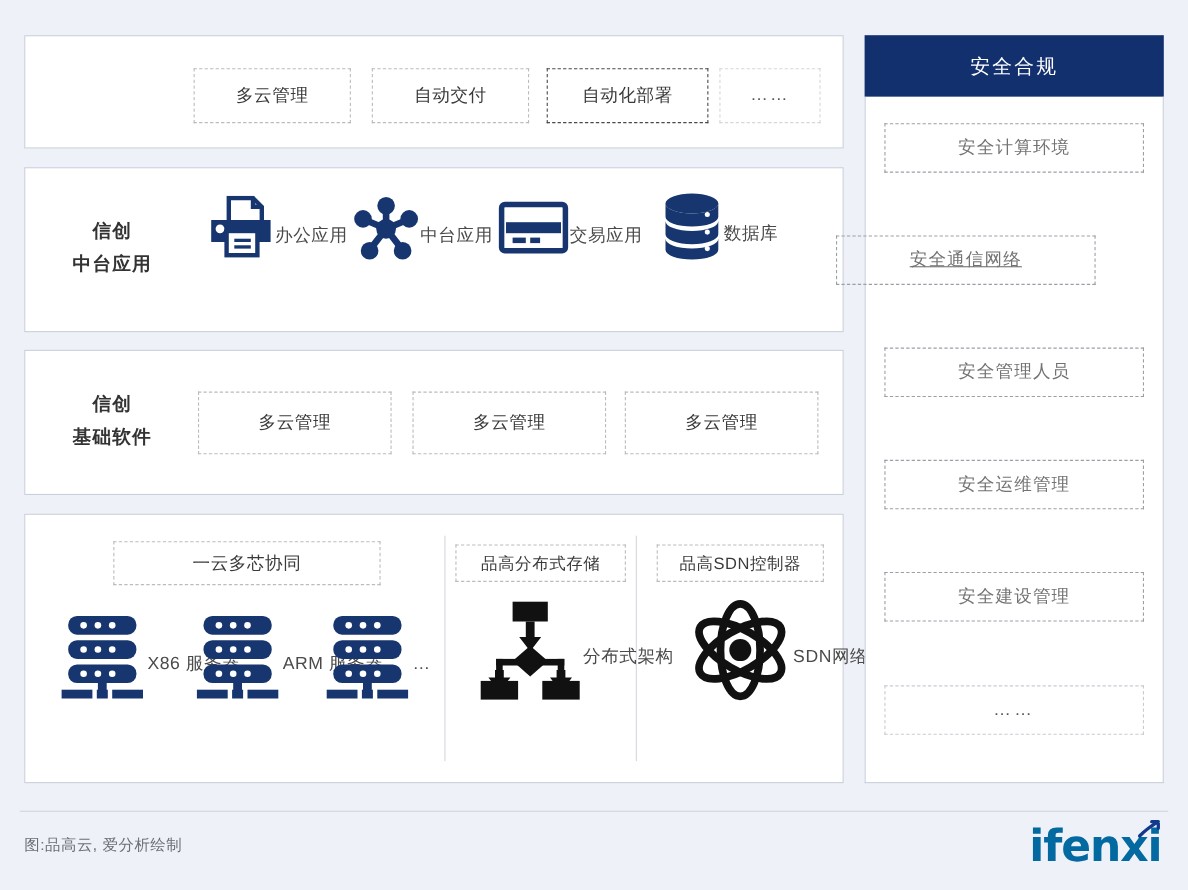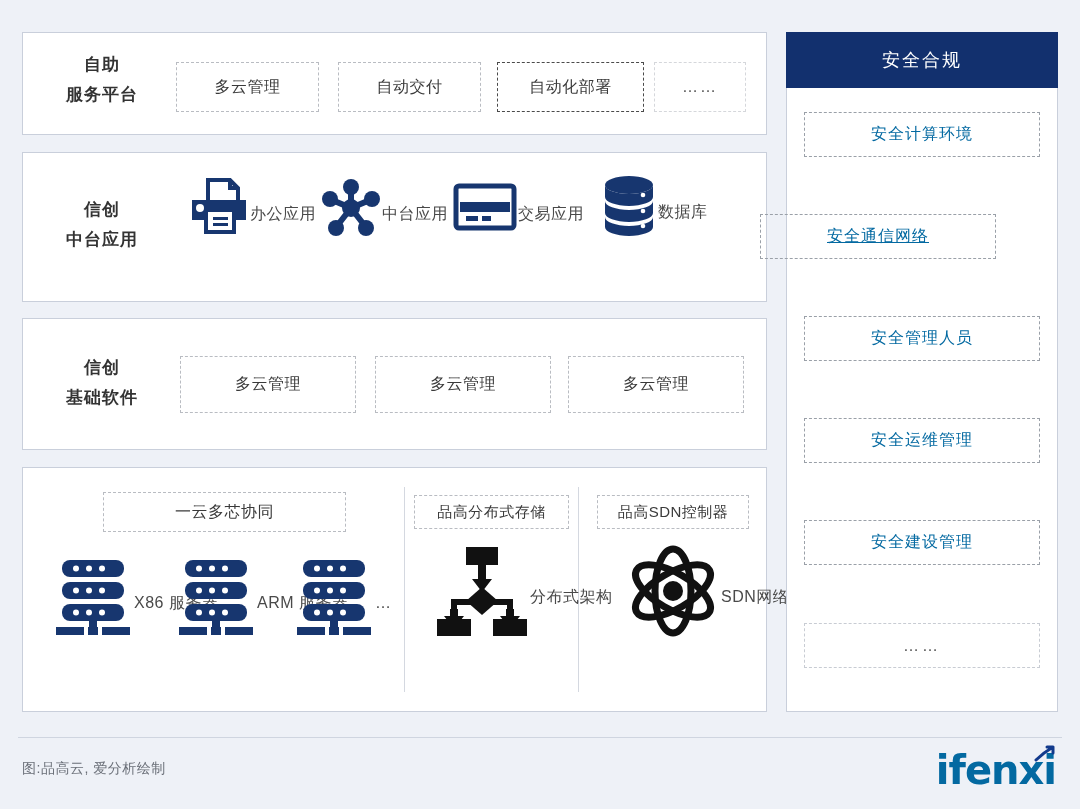--- a/index.html
+++ b/index.html
@@ -106,21 +106,21 @@
   .sec-item {
     position: absolute;
     left: 18px;
     right: 18px;
     box-sizing: border-box;
     border: 1px dashed #9aa0a8;
     display: flex;
     align-items: center;
     justify-content: center;
     font-size: 16px;
-    color: #0369a1;
+    color: #737373;
     letter-spacing: 1px;
   }
   .sec-item.faint { border-color: #c8ccd3; color: #555; letter-spacing: 3px; }
 
   
   .footer-rule {
     position: absolute;
     left: 18px;
     right: 18px;
     top: 737px;
@@ -151,24 +151,20 @@
     letter-spacing: -1px;
     line-height: 1;
   }
 </style>
 </head>
 <body>
 
 <div class="page">
 
   <div class="panel" style="left:22px; top:32px; width:745px; height:103px;">
-  </div>
-  <div class="row-label" style="left:22px; top:50px;">
-    <span>自助</span>
-    <span>服务平台</span>
   </div>
 
   <div class="chip" style="left:176px; top:62px; width:143px; height:50px;">
     <span>多云管理</span>
   </div>
   <div class="chip" style="left:338px; top:62px; width:143px; height:50px;">
     <span>自动交付</span>
   </div>
   <div class="chip dark" style="left:497px; top:62px; width:147px; height:50px;">
     <span>自动化部署</span>

